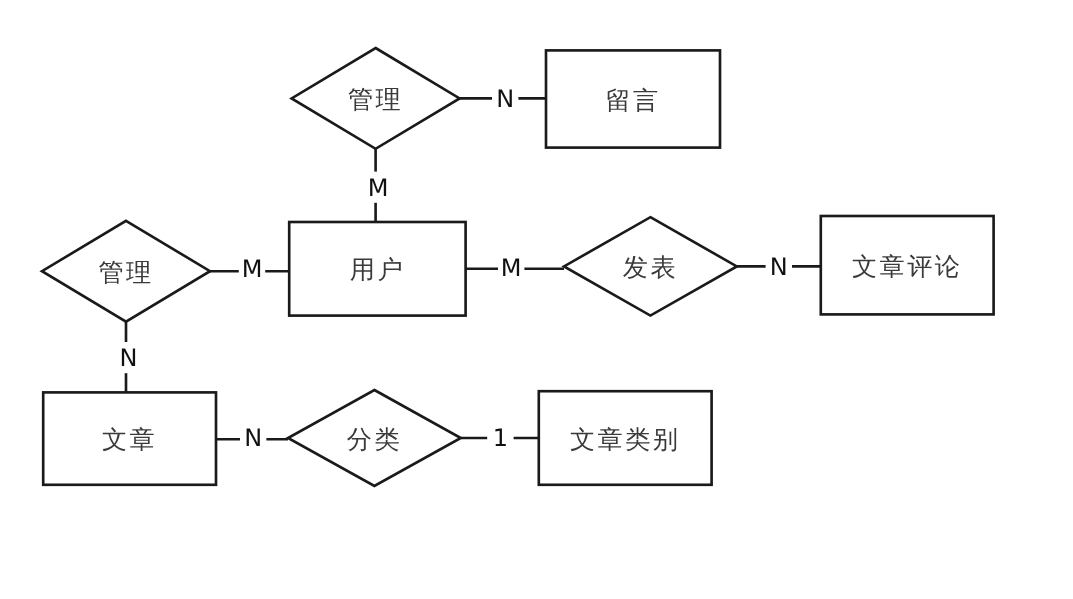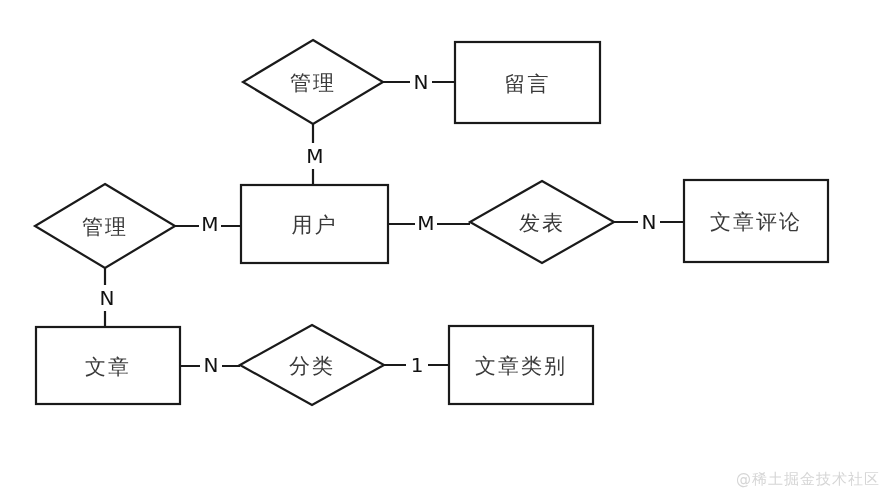--- a/index.html
+++ b/index.html
@@ -142,14 +142,13 @@
       <text x="107" y="298" class="card-label">N</text>
       <rect x="415" y="210" width="22" height="26" fill="#ffffff"></rect>
       <text x="426" y="223" class="card-label">M</text>
       <rect x="638" y="209" width="22" height="26" fill="#ffffff"></rect>
       <text x="649" y="222" class="card-label">N</text>
       <rect x="200" y="352" width="22" height="26" fill="#ffffff"></rect>
       <text x="211" y="365" class="card-label">N</text>
       <rect x="406" y="352" width="22" height="26" fill="#ffffff"></rect>
       <text x="417" y="365" class="card-label">1</text>
     </svg>
-  <div class="watermark">@稀土掘金技术社区</div>
 </div>
 
 </body></html>

